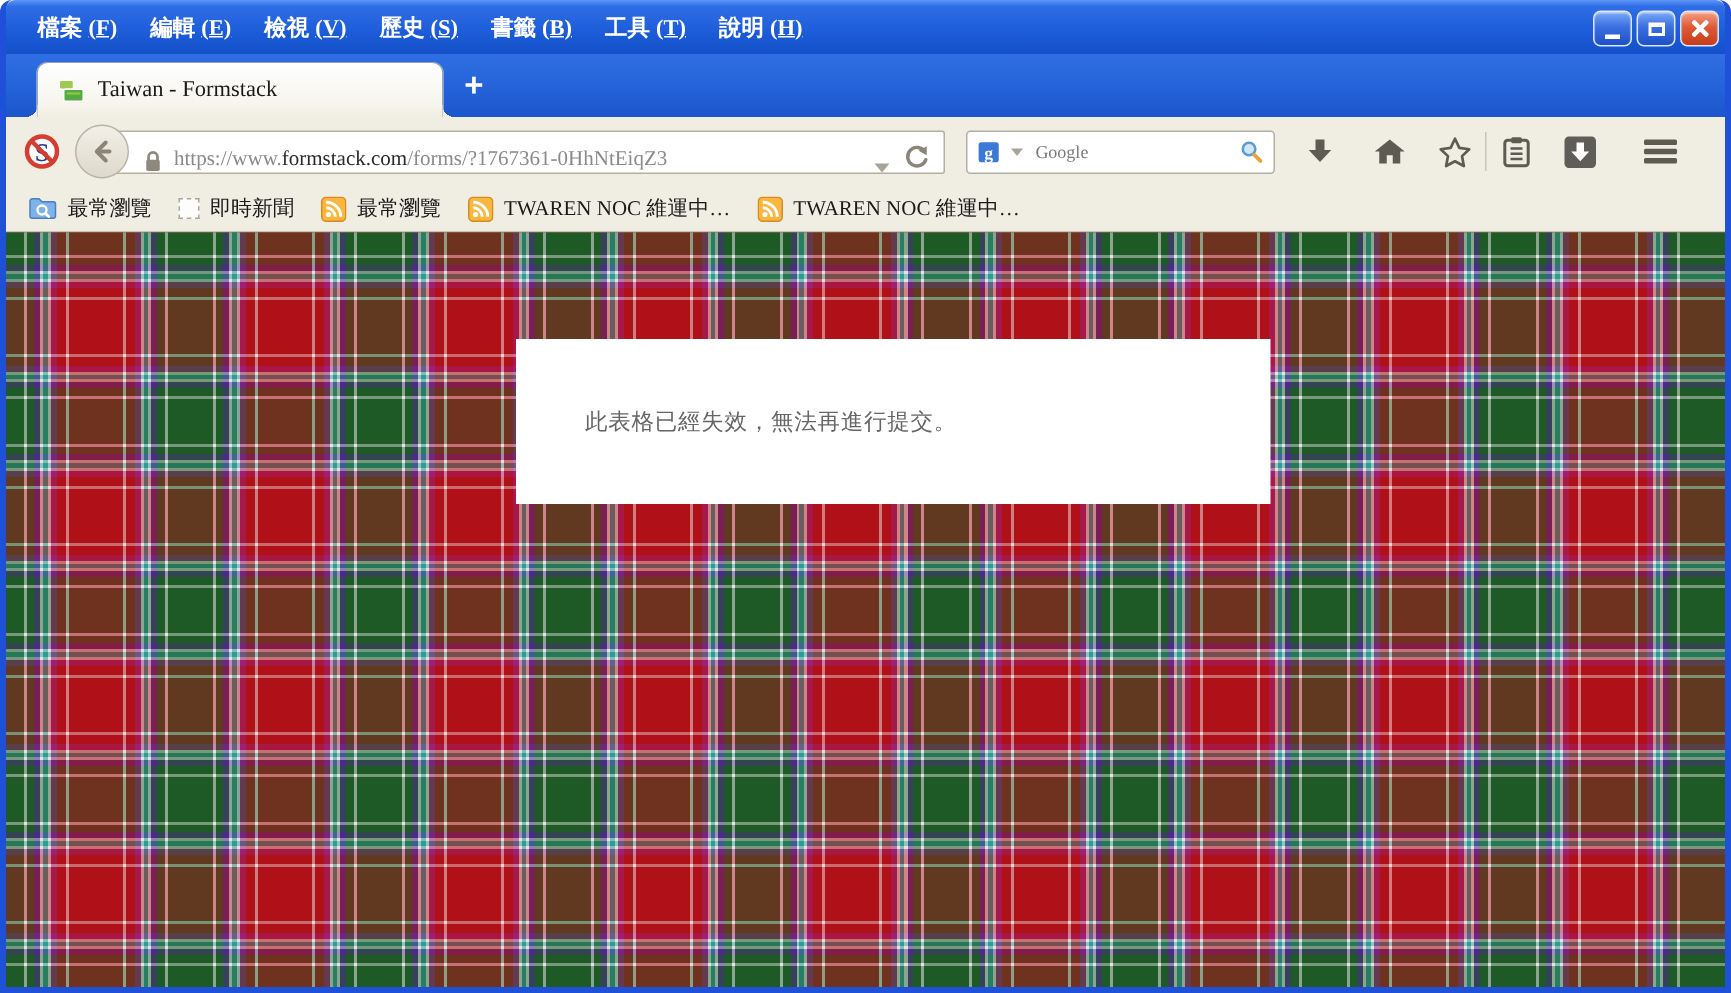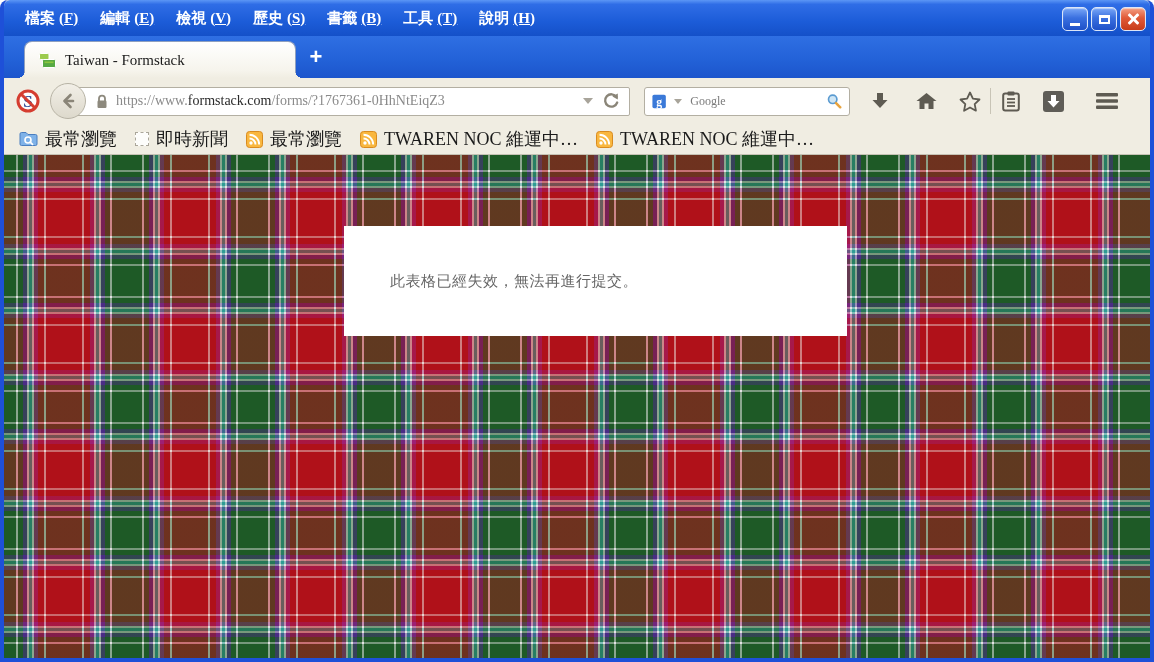--- a/index.html
+++ b/index.html
@@ -82,21 +82,21 @@
   .back-btn {
     width:36px; height:36px; border-radius:50%;
     background:linear-gradient(180deg,#f2efe7,#ddd9cc);
     border:1px solid #b7b3a5;
     display:flex; align-items:center; justify-content:center;
     position:relative; z-index:2; margin-right:-16px; flex:0 0 auto;
   }
   .url-bar {
     height:29px; flex:1 1 auto; max-width:560px;
     background:#ffffff; border:1px solid #b3afa2; border-radius:2px;
-    display:flex; align-items:center; padding-left:24px; padding-right:6px;
+    display:flex; align-items:flex-end; padding-left:24px; padding-right:6px;
     position:relative; z-index:1;
   }
   .url-text { font-size:14px; white-space:nowrap; overflow:hidden; flex:1 1 auto; }
   .url-scheme,.url-path { color:#8a8a8a; }
   .url-domain { color:#2a2a2a; }
   .caret-down {
     width:0; height:0; border-left:5px solid transparent; border-right:5px solid transparent;
     border-top:6px solid #a8a49a; margin:0 8px; flex:0 0 auto;
   }
   .reload-btn { width:20px; height:20px; flex:0 0 auto; margin-right:2px; }
@@ -116,21 +116,21 @@
   .tool-btn { width:28px; height:28px; display:flex; align-items:center; justify-content:center; flex:0 0 auto; }
   .sep { width:1px; height:26px; background:#c8c4b6; margin:0 6px; flex:0 0 auto; }
 
   
   .bookmarks {
     height:31px; flex:0 0 31px; background:#f0ede2;
     border-bottom:1px solid #c6c2b4;
     display:flex; align-items:center; padding-left:8px; gap:4px;
   }
   .bm-item { display:flex; align-items:center; gap:7px; padding:2px 7px; white-space:nowrap; }
-  .bm-label { font-size:18px; color:#1a1a1a; }
+  .bm-label { font-size:14px; color:#1a1a1a; }
   .dashed-icon { width:14px; height:14px; border:1px dashed #aaa69a; background:#fdfdfb; }
 
   
   .content {
     flex:1 1 auto; position:relative; overflow:hidden;
     background-color:#b01119;
     background-image:
       repeating-linear-gradient(90deg,
         rgba(30,90,38,.55) 0 12px, rgba(228,228,228,.55) 12px 14px, rgba(30,90,38,.55) 14px 19px,
         rgba(74,44,134,.55) 19px 23px, rgba(228,228,228,.55) 23px 25px, rgba(46,156,148,.55) 25px 28px,

